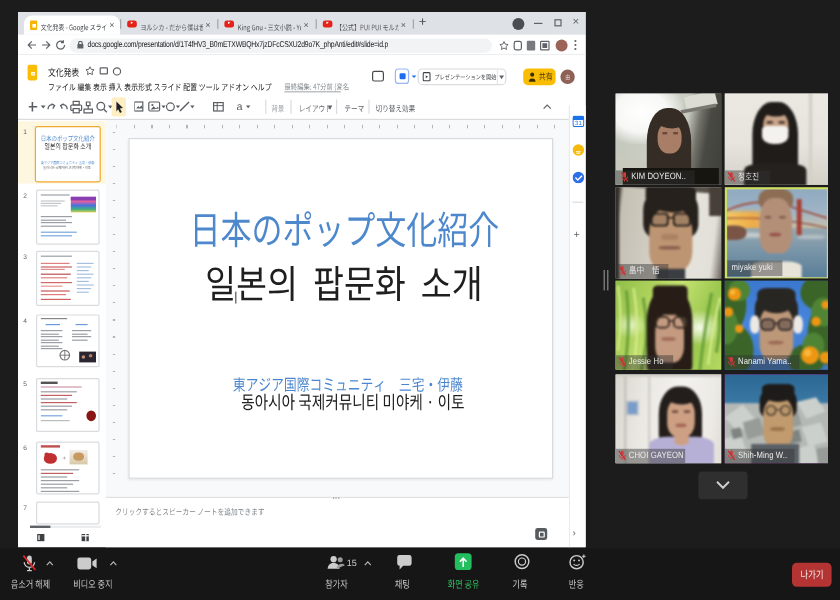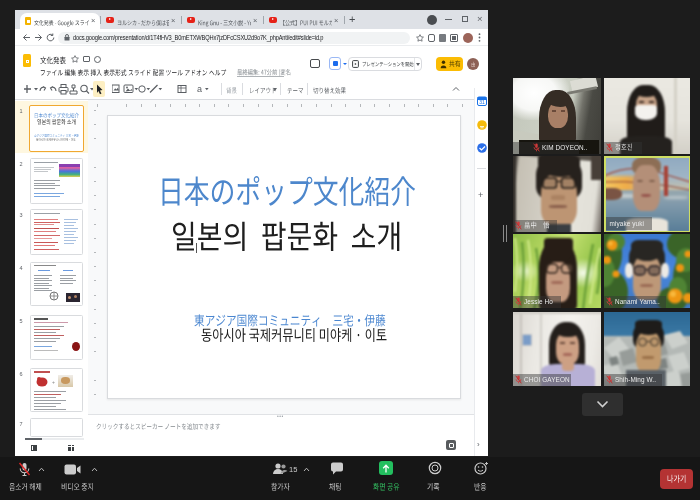--- a/index.html
+++ b/index.html
@@ -422,21 +422,21 @@
 <div class="a" style="left:60px;top:2px;width:26px;height:12px;background:#dcdcd4;transform:rotate(-14deg)"></div>
 <div class="a" style="left:56px;top:13px;width:30px;height:2.5px;background:#7a7a72;transform:rotate(-11deg)"></div>
 <div class="a" style="left:-2px;top:56px;width:30px;height:12px;background:#c8cabe;transform:rotate(9deg)"></div>
 <div class="a" style="left:28px;top:14px;width:37px;height:62px;background:#352c25;border-radius:45% 45% 22% 22%"></div>
 <div class="a" style="left:37px;top:26px;width:20px;height:26px;background:#a87f66;border-radius:46% 46% 44% 44%"></div>
 <div class="a" style="left:38px;top:23px;width:19px;height:8px;background:#352c25;border-radius:0 0 40% 60%"></div>
 <div class="a" style="left:41px;top:34px;width:4px;height:1.8px;background:#6a4a3a"></div>
         <div class="a" style="left:50px;top:34px;width:4px;height:1.8px;background:#6a4a3a"></div>
 <div class="a" style="left:8px;top:64px;width:80px;height:14px;background:#17150f"></div>
 </div>
-<div class="a" style="left:0px;top:63.5px;width:66px;height:12.5px;background:rgba(52,52,52,0.45);display:flex;align-items:center;padding-left:20px">
+<div class="a" style="left:0px;top:63.5px;width:66px;height:12.5px;background:rgba(52,52,52,0.45);display:flex;align-items:center;padding-left:4px">
         <svg width="7" height="9" viewBox="0 0 7 9" style="flex:0 0 auto">
           <rect x="2.3" y="0.5" width="2.4" height="4.5" rx="1.2" fill="#d03c3c"></rect>
           <path d="M1 4.2a2.5 2.5 0 0 0 5 0M3.5 6.7v1.6" stroke="#d03c3c" stroke-width="0.8" fill="none"></path>
           <path d="M0.7 0.7L6.3 8.3" stroke="#c03030" stroke-width="1"></path>
         </svg>
         <span style="color:#ececec;font-size:6.4px;margin-left:2px;white-space:nowrap;letter-spacing:0.1px;transform:scaleY(1.18);transform-origin:left center">KIM DOYEON..</span>
       </div>
 </div>
 <div class="a" style="left:604px;top:78px;width:86px;height:76px;background:#e6e4dd;overflow:hidden">
 <div class="a" style="left:-2px;top:-2px;width:90px;height:80px;filter:blur(0.8px)">

